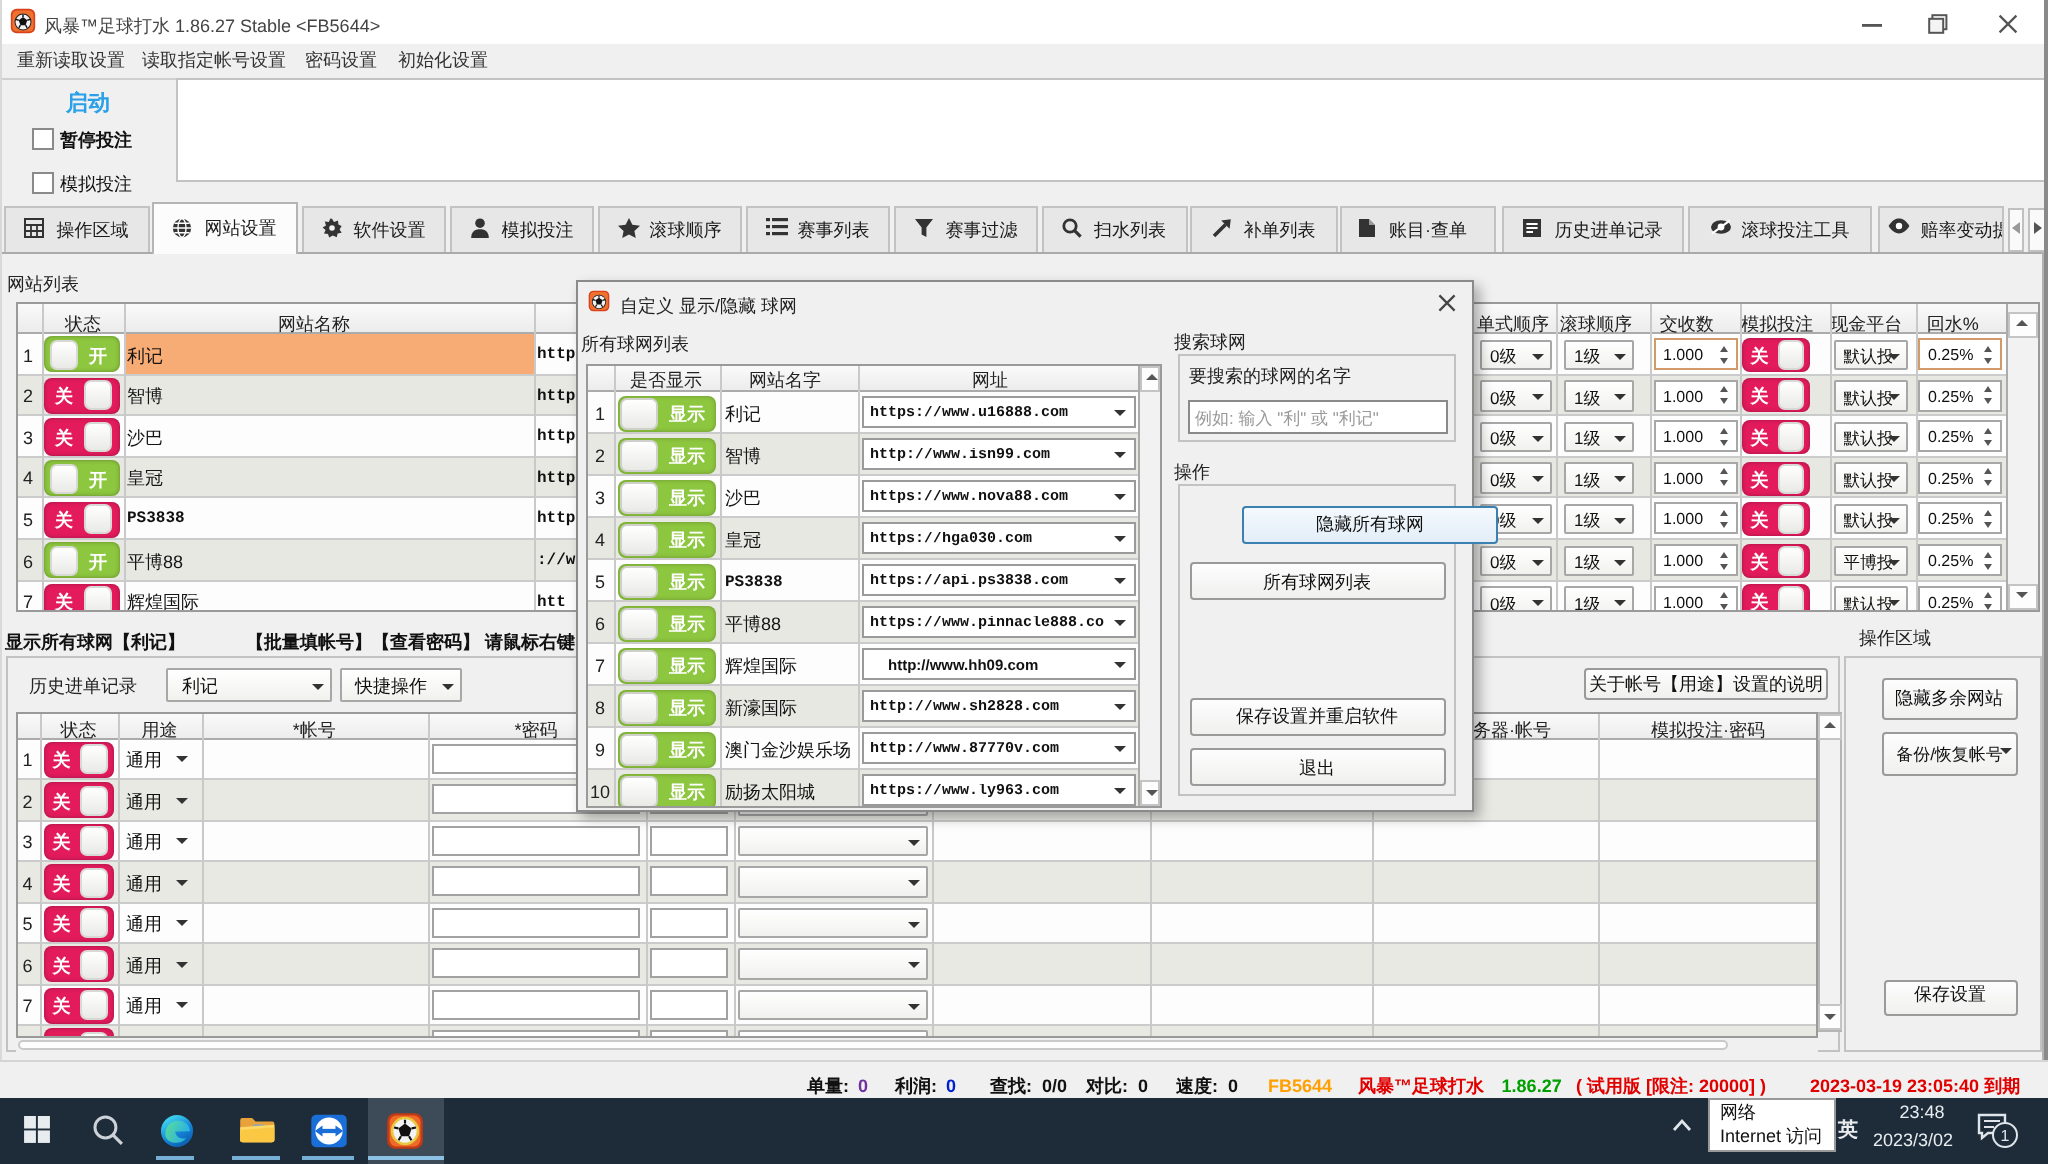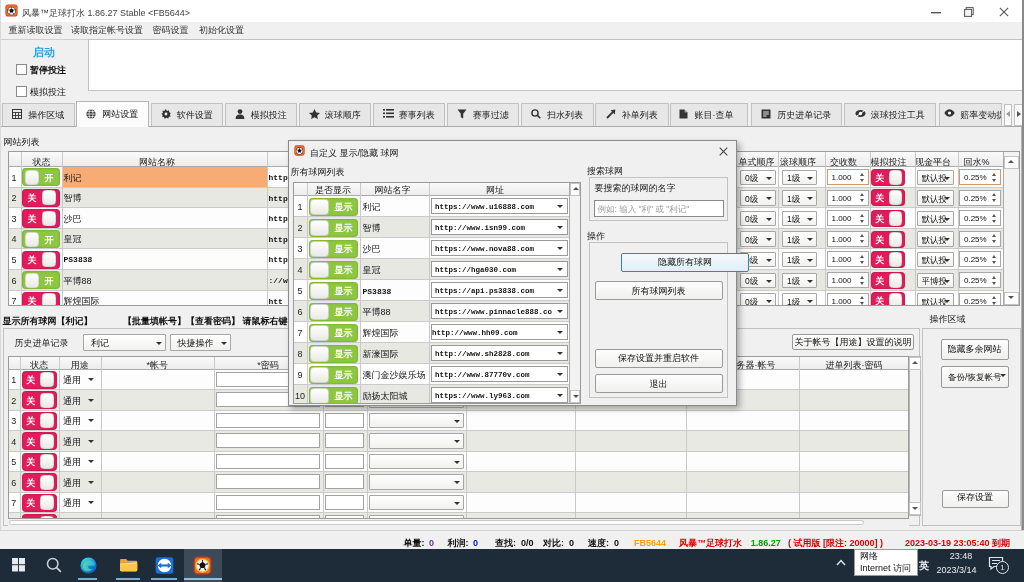--- a/index.html
+++ b/index.html
@@ -466,21 +466,21 @@
 <div style="position:absolute;left:792px;top:334px;width:122px;height:15.5px;background:linear-gradient(#fdfdfd,#f0f0ef);border:1px solid #9a9a9a;box-sizing:border-box;border-radius:2px">
     <div style="position:absolute;left:50%;top:1.75px;transform:translateX(-50%);font-size:9px;line-height:11px;color:#111;white-space:nowrap">关于帐号【用途】设置的说明</div>
   </div>
 <div style="left:7.5px;top:356px;width:901.0px;height:163px;background:#fff;border:1px solid #9a9a9a;box-sizing:border-box"></div>
 <div style="left:8.5px;top:357px;width:899.0px;height:12.5px;background:linear-gradient(#fafafa,#ececec);border-bottom:1px solid #ababab;box-sizing:border-box"></div>
 <div class="t" style="left:39.3px;top:359.5px;transform:translateX(-50%);">状态</div>
 <div class="t" style="left:79.8px;top:359.5px;transform:translateX(-50%);">用途</div>
 <div class="t" style="left:157.2px;top:359.5px;transform:translateX(-50%);">*帐号</div>
 <div class="t" style="left:268px;top:359.5px;transform:translateX(-50%);">*密码</div>
 <div class="t" style="left:742.5px;top:359.5px;transform:translateX(-50%);">代理服务器·帐号</div>
-<div class="t" style="left:854px;top:359.5px;transform:translateX(-50%);">进单列表·密码</div>
+<div class="t" style="left:854px;top:359.5px;transform:translateX(-50%);">模拟投注·密码</div>
 <div style="left:8.5px;top:369.5px;width:899.0px;height:148.5px;overflow:hidden">
 <div style="left:0;top:0.0px;width:100%;height:20.5px;background:#fdfdfd;border-bottom:1px solid #cbcbcb;box-sizing:border-box"></div>
 <div class="t" style="left:5.25px;top:5.5px;transform:translateX(-50%);color:#222">1</div>
 <div style="position:absolute;left:13.2px;top:1.2px;width:35.5px;height:18.2px;background:#e31b5d;border-radius:4px;box-shadow:inset 0 0 2px rgba(0,0,0,.3)">
       <div style="position:absolute;left:18.0px;top:1.5999999999999996px;width:14px;height:15px;background:linear-gradient(#fff,#e9e9e6);border:1px solid #d8d8d5;border-radius:3.5px;box-sizing:border-box"></div>
       <div style="position:absolute;left:9.0px;top:4.6px;transform:translateX(-50%);font-size:9px;line-height:10px;color:#fff;font-weight:bold;white-space:nowrap">关</div>
     </div>
 <div class="t" style="left:54.5px;top:5.5px;color:#111">通用</div>
 <div style="position:absolute;left:79.5px;top:8.5px;width:0;height:0;border-left:3.5px solid transparent;border-right:3.5px solid transparent;border-top:3.5px solid #333"></div>
 <div style="left:207.5px;top:2.0px;width:104px;height:15px;background:#fff;border:1px solid #a2a2a2;box-sizing:border-box"></div>
@@ -685,21 +685,21 @@
   </svg>
 <div style="left:77.5px;top:577.5px;width:19px;height:2.5px;background:#76aed6"></div>
 <div style="left:115.7px;top:577.5px;width:24.7px;height:2.5px;background:#76aed6"></div>
 <div style="left:151px;top:577.5px;width:26px;height:2.5px;background:#76aed6"></div>
 <div style="left:184.2px;top:577.5px;width:37.5px;height:2.5px;background:#8cc0e4"></div>
 <svg style="left:836px;top:559px" width="10" height="7" viewBox="0 0 10 7">
     <path d="M1 6 L5 1.5 L9 6" fill="none" stroke="#dfe5ea" stroke-width="1.4"></path>
   </svg>
 <div class="t" style="left:919px;top:560px;color:#e8ecef;font-weight:bold;font-size:10px">英</div>
 <div class="t" style="left:961px;top:551px;transform:translateX(-50%);color:#e8ecef">23:48</div>
-<div class="t" style="left:956.5px;top:564.5px;transform:translateX(-50%);color:#e8ecef">2023/3/14</div>
+<div class="t" style="left:956.5px;top:564.5px;transform:translateX(-50%);color:#e8ecef">2023/3/02</div>
 <svg style="left:988px;top:555.5px" width="16" height="15" viewBox="0 0 16 15">
     <path d="M1.5 1.5 H14.5 V10.5 H6 L3 13 V10.5 H1.5 Z" fill="none" stroke="#dfe5ea" stroke-width="1.2"></path>
     <path d="M4 4.5 H12 M4 7.5 H9" stroke="#dfe5ea" stroke-width="1.1"></path>
   </svg>
 <svg style="left:996px;top:561px" width="13" height="13" viewBox="0 0 13 13">
     <circle cx="6.5" cy="6.5" r="6" fill="#1e2c3a" stroke="#dfe5ea" stroke-width="1"></circle>
     <text x="6.5" y="9.4" text-anchor="middle" font-size="8" fill="#dfe5ea" font-family="Liberation Sans">1</text>
   </svg>
 <div style="left:854px;top:548.5px;width:63.5px;height:27.5px;background:#fff;border:1px solid #999;box-sizing:border-box;z-index:20"></div>
 <div class="t" style="left:860px;top:551px;color:#111;z-index:21">网络</div>
@@ -791,21 +791,21 @@
       <div style="position:absolute;right:4px;top:6px;width:0;height:0;border-left:3px solid transparent;border-right:3px solid transparent;border-top:3.5px solid #333"></div>
     </div>
 <div style="left:0;top:126px;width:100%;height:21px;background:#fdfdfd;border-bottom:1px solid #cbcbcb;box-sizing:border-box"></div>
 <div class="t" style="left:6px;top:132px;transform:translateX(-50%);color:#222">7</div>
 <div style="position:absolute;left:15px;top:127.5px;width:49px;height:18px;background:#8dc63f;border-radius:4px;box-shadow:inset 0 0 2px rgba(0,0,0,.25)">
       <div style="position:absolute;left:1px;top:1px;width:19px;height:16px;background:linear-gradient(#fff,#e9e9e6);border:1px solid #cfcfcc;border-radius:3.5px;box-sizing:border-box"></div>
       <div style="position:absolute;left:34.5px;top:4.5px;transform:translateX(-50%);font-size:9px;line-height:10px;color:#fff;font-weight:bold;white-space:nowrap">显示</div>
     </div>
 <div class="t" style="left:68.5px;top:132px;color:#151515">辉煌国际</div>
 <div style="position:absolute;left:137px;top:128.2px;width:137px;height:16px;background:#fff;border:1px solid #9a9a9a;box-sizing:border-box">
-      <div style="position:absolute;left:0;top:4px;font-family:Liberation Mono, monospace;font-size:7.5px;font-weight:bold;line-height:8px;color:#111;white-space:nowrap;width:124px;overflow:hidden">http://www.hh09.com</div>
+      <div style="position:absolute;left:12px;top:4px;font-family:Liberation Sans, sans-serif;font-size:7.5px;font-weight:bold;line-height:8px;color:#111;white-space:nowrap;width:124px;overflow:hidden">http://www.hh09.com</div>
       <div style="position:absolute;right:4px;top:6px;width:0;height:0;border-left:3px solid transparent;border-right:3px solid transparent;border-top:3.5px solid #333"></div>
     </div>
 <div style="left:0;top:147px;width:100%;height:21px;background:#e8e8e3;border-bottom:1px solid #cbcbcb;box-sizing:border-box"></div>
 <div class="t" style="left:6px;top:153px;transform:translateX(-50%);color:#222">8</div>
 <div style="position:absolute;left:15px;top:148.5px;width:49px;height:18px;background:#8dc63f;border-radius:4px;box-shadow:inset 0 0 2px rgba(0,0,0,.25)">
       <div style="position:absolute;left:1px;top:1px;width:19px;height:16px;background:linear-gradient(#fff,#e9e9e6);border:1px solid #cfcfcc;border-radius:3.5px;box-sizing:border-box"></div>
       <div style="position:absolute;left:34.5px;top:4.5px;transform:translateX(-50%);font-size:9px;line-height:10px;color:#fff;font-weight:bold;white-space:nowrap">显示</div>
     </div>
 <div class="t" style="left:68.5px;top:153px;color:#151515">新濠国际</div>
 <div style="position:absolute;left:137px;top:149.2px;width:137px;height:16px;background:#fff;border:1px solid #9a9a9a;box-sizing:border-box">

